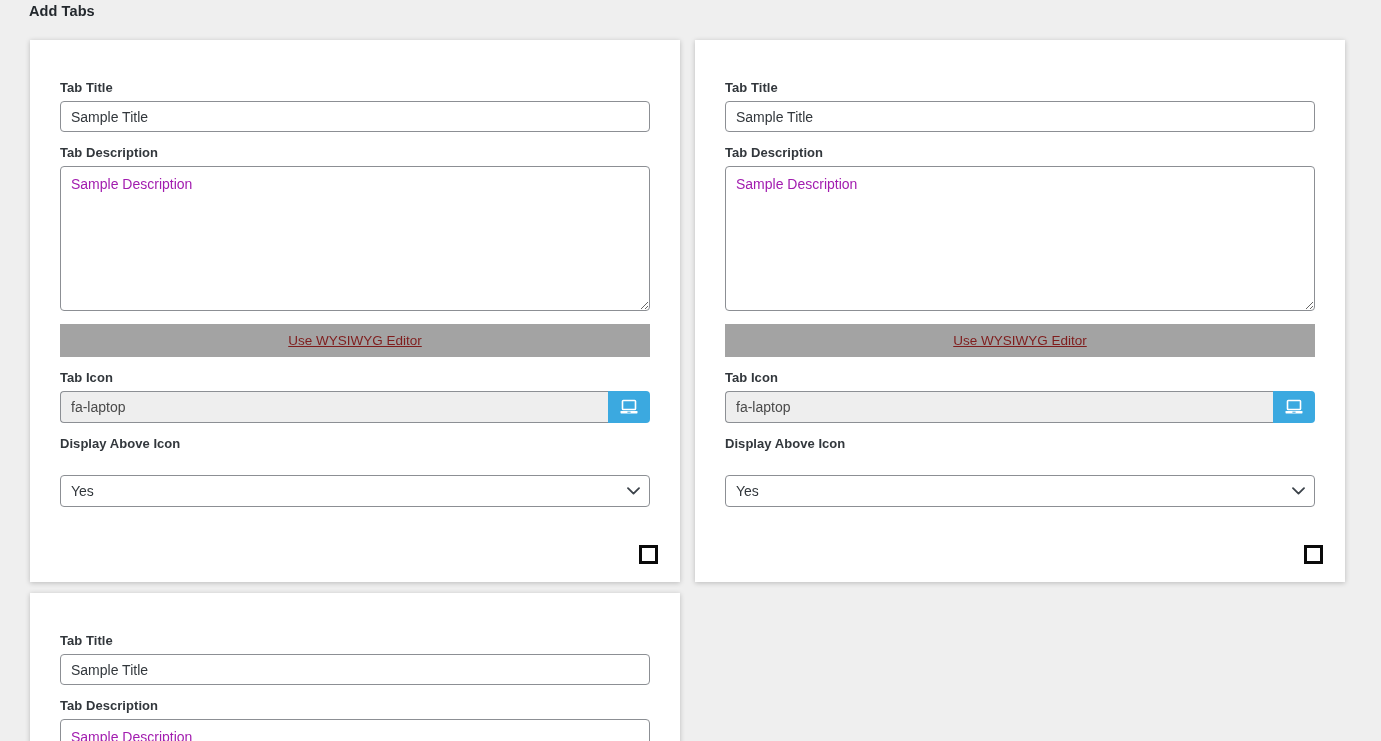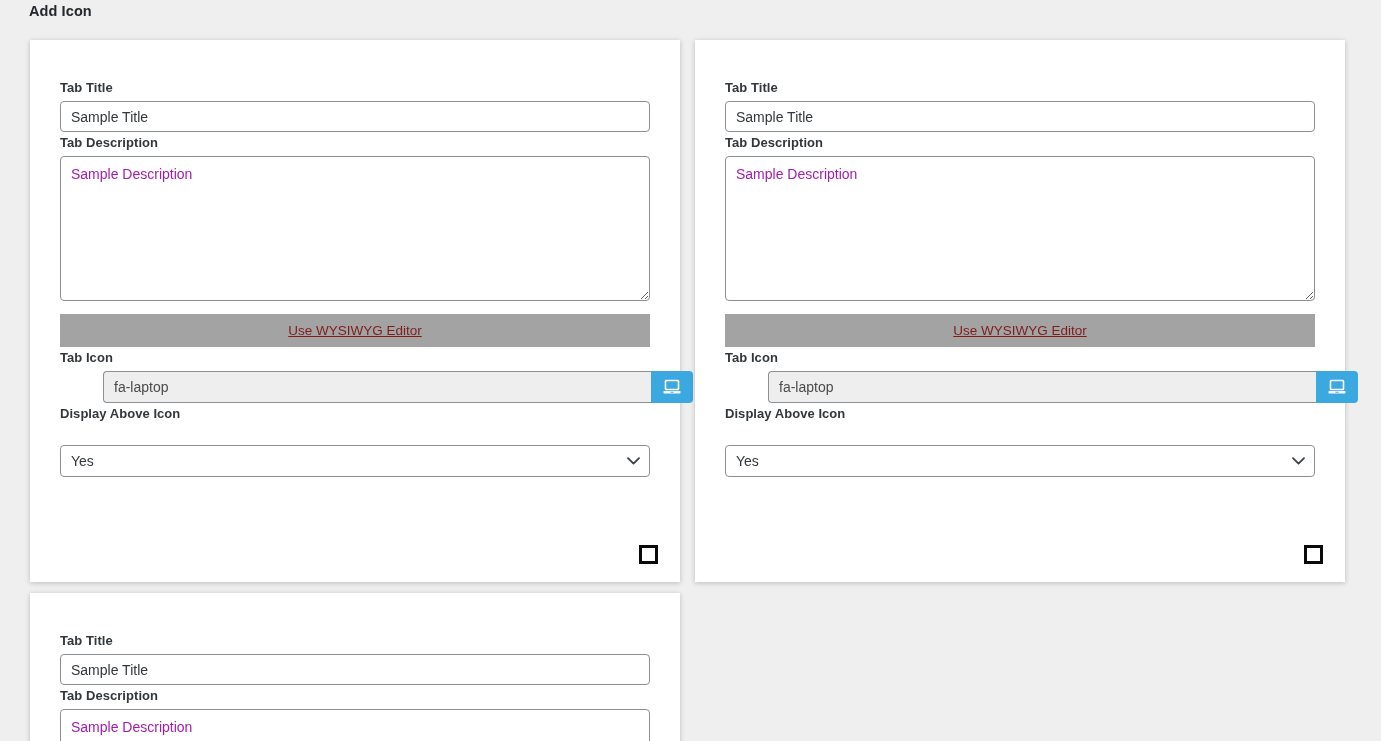--- a/index.html
+++ b/index.html
@@ -120,21 +120,20 @@
     cursor: pointer;
     text-align: center;
     line-height: 33px;
     padding: 0;
   }
 
   .icon-input-group {
     display: flex;
     width: 100%;
     height: 32px;
-    margin-left: 43px;
   }
   .icon-input-group .text-input {
     flex: 1 1 auto;
     height: 32px;
     background: #eeeeee;
     border-right: none;
     border-radius: 4px 0 0 4px;
     color: #4a4a4a;
   }
   .icon-pick-btn {
@@ -187,26 +186,26 @@
   .delete-box {
     position: absolute;
     right: 22px;
     bottom: 18px;
     width: 19px;
     height: 19px;
     border: 3px solid #0a0a0a;
     background: #ffffff;
     cursor: pointer;
   }
-  .mt-label { margin-top: 3px; }
+  .mt-label { margin-top: 13px; }
 </style>
 </head>
 <body>
 
-<div class="page-title">Add Icon</div>
+<div class="page-title">Add Tabs</div>
 
 <div class="cards-area">
 
   <div class="tab-card card-1">
     <div class="card-inner">
 
       <label class="field-label">Tab Title</label>
       <input class="text-input" type="text" value="Sample Title" placeholder="Sample Title" style="">
 
       <label class="field-label mt-label">Tab Description</label>

